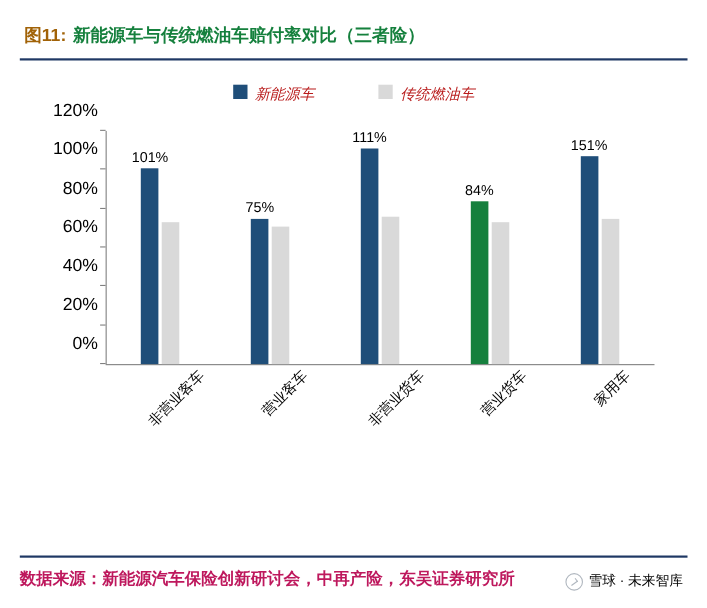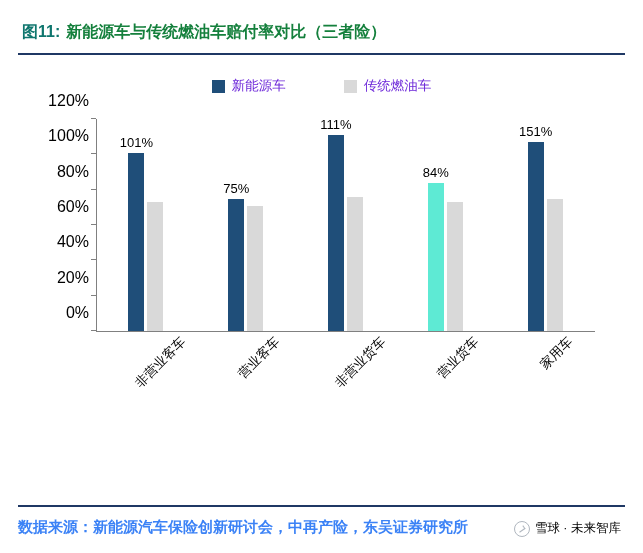--- a/index.html
+++ b/index.html
@@ -24,43 +24,44 @@
   
   .title-row {
     display: flex;
     align-items: baseline;
     padding: 22px 4px 10px 4px;
     border-bottom: 2px solid #1f3864;
   }
   .title-label {
     font-weight: bold;
     font-size: 16px;
-    color: #0f766e;
+    color: #a16207;
     white-space: nowrap;
   }
   .title-text {
     font-weight: bold;
     font-size: 16px;
     color: #15803d;
     margin-left: 6px;
     white-space: nowrap;
   }
   
   .legend {
     display: flex;
     justify-content: center;
     align-items: center;
     gap: 58px;
     margin-top: 22px;
   }
   .legend-item {
     display: flex;
-    align-items: center;
+    align-items: flex-start;
     font-size: 13.5px;
-    color: #6d28d9;
+    color: #b91c1c;
+    font-style: italic;
   }
   .legend-swatch {
     width: 13px;
     height: 13px;
     margin-right: 7px;
   }
   
   .chart-area {
     position: relative;
     margin-top: 10px;
@@ -160,21 +161,21 @@
     left: 18px;
     right: 18px;
     bottom: 14px;
   }
   .footer-rule {
     border-top: 2px solid #1f3864;
     margin-bottom: 8px;
   }
   .source {
     font-size: 15px;
-    color: #3b82f6;
+    color: #be185d;
     line-height: 1.6;
     font-family: "Liberation Serif", serif;
     font-weight: bold;
     max-width: 540px;
   }
   .watermark {
     position: absolute;
     right: 4px;
     bottom: 2px;
     display: flex;
@@ -256,21 +257,21 @@
             </div>
             <div class="bar trad" style="height: 59.1667%; background: rgb(217, 217, 217);"></div>
           </div>
           <div class="group">
             <div class="bar new" style="height: 92.5%; background: rgb(31, 78, 121);">
               <span class="bar-label">111%</span>
             </div>
             <div class="bar trad" style="height: 63.3333%; background: rgb(217, 217, 217);"></div>
           </div>
           <div class="group">
-            <div class="bar new" style="height: 70%; background: #5eead4;">
+            <div class="bar new" style="height: 70%; background: #15803d;">
               <span class="bar-label">84%</span>
             </div>
             <div class="bar trad" style="height: 60.8333%; background: rgb(217, 217, 217);"></div>
           </div>
           <div class="group">
             <div class="bar new" style="height: 89.1667%; background: rgb(31, 78, 121);">
               <span class="bar-label">151%</span>
             </div>
             <div class="bar trad" style="height: 62.5%; background: rgb(217, 217, 217);"></div>
           </div>

